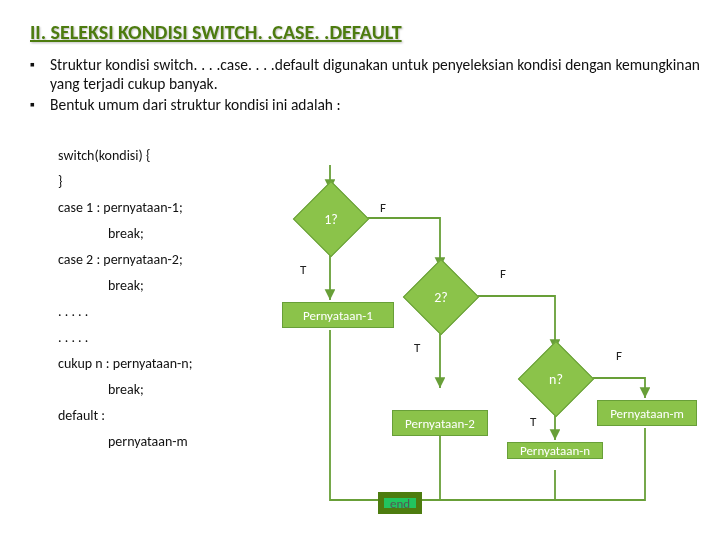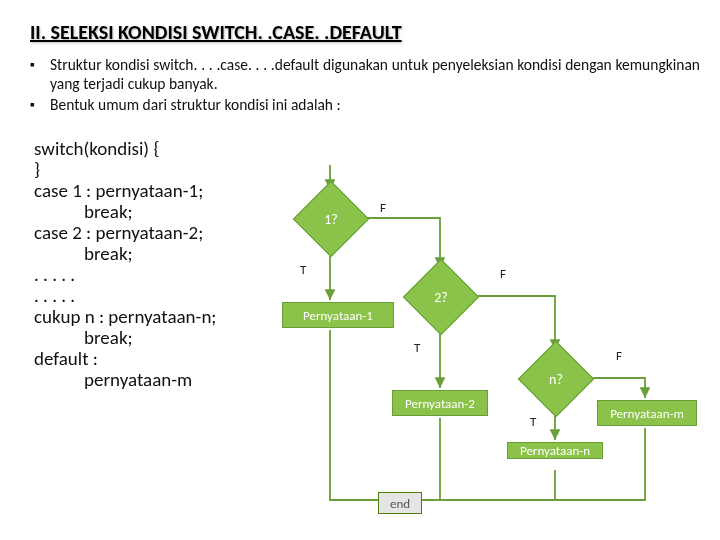--- a/index.html
+++ b/index.html
@@ -11,21 +11,21 @@
     background: #fff;
     position: relative;
     overflow: hidden;
   }
   .title {
     position: absolute;
     left: 30px;
     top: 20px;
     font-size: 20px;
     font-weight: bold;
-    color: #000000;
+    color: #4d7c0f;
     text-decoration: underline;
     text-shadow: 1px 1px 2px #bbb;
   }
   .body {
     position: absolute;
     left: 30px;
     top: 55px;
     right: 20px;
     font-size: 15.5px;
     color: #111;
@@ -39,24 +39,24 @@
   .bullet {
     width: 20px;
     flex-shrink: 0;
     font-size: 14px;
     line-height: 20px;
   }
   .bullet-text {
     flex: 1;
   }
   .code-block {
-    margin-left: 4px;
+    margin-left: 28px;
     white-space: pre;
-    font-size: 19px;
-    line-height: 21px;
+    font-size: 14px;
+    line-height: 26px;
   }
   .indent { padding-left: 50px; display:block;}
   
   .chart {
     position: absolute;
     left: 0; top: 0; width: 720px; height: 540px;
     pointer-events: none;
   }
   .diamond {
     position: absolute;
@@ -79,23 +79,23 @@
     border: 1px solid #689f38;
     color: #fff;
     font-size: 13px;
     display: flex;
     align-items: center;
     justify-content: center;
     padding: 4px 6px;
     box-sizing: border-box;
   }
   .box.white {
-    background: #e5e5e5;
+    background: #22c55e;
     color: #555;
-    border: 1px solid #4d7c0f;
+    border: 6px solid #4d7c0f;
   }
   .lbl {
     position: absolute;
     font-size: 13px;
     color: #222;
   }
   svg.lines { position:absolute; left:0; top:0; width:720px; height:540px; }
   svg.lines line { stroke:#689f38; stroke-width:1.8; }
   svg.lines polyline { stroke:#689f38; stroke-width:1.8; fill:none; }
   .arrowhead { fill:#689f38; }
@@ -164,21 +164,21 @@
       <span>1?</span>
     </div>
   <div class="diamond" style="left:414px; top:270px;">
       <span>2?</span>
     </div>
   <div class="diamond" style="left:529px; top:352px;">
       <span>n?</span>
     </div>
 
   <div class="box" style="left:282px; top:302px; width:112px; height:26px;">Pernyataan-1</div>
-  <div class="box" style="left:392px; top:390px; width:96px; height:26px;">Pernyataan-2</div>
+  <div class="box" style="left:392px; top:410px; width:96px; height:26px;">Pernyataan-2</div>
   <div class="box" style="left:507px; top:442px; width:96px; height:17px;">Pernyataan-n</div>
   <div class="box" style="left:597px; top:400px; width:100px; height:26px;">Pernyataan-m</div>
 
   <div class="box white" style="left:378px; top:492px; width:44px; height:22px;">end</div>
 
   <div class="lbl" style="left:380px; top:200px;">F</div>
   <div class="lbl" style="left:300px; top:262px;">T</div>
   <div class="lbl" style="left:500px; top:266px;">F</div>
   <div class="lbl" style="left:414px; top:340px;">T</div>
   <div class="lbl" style="left:616px; top:348px;">F</div>

